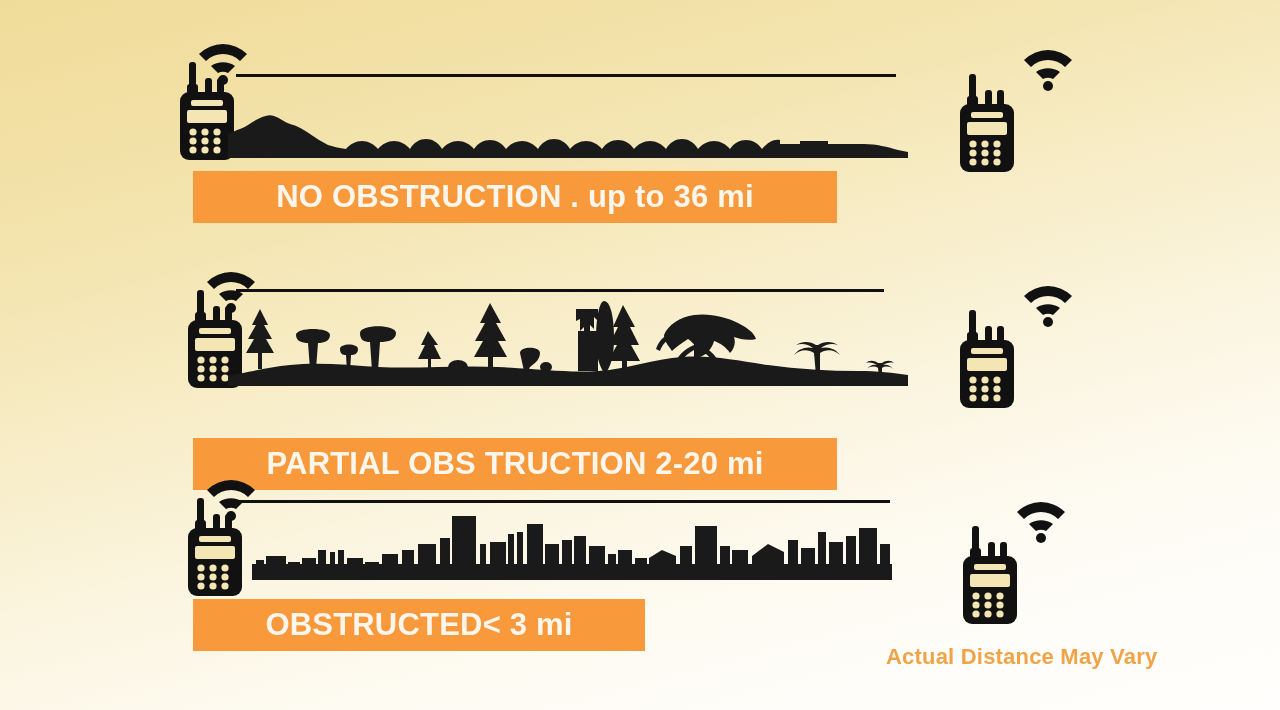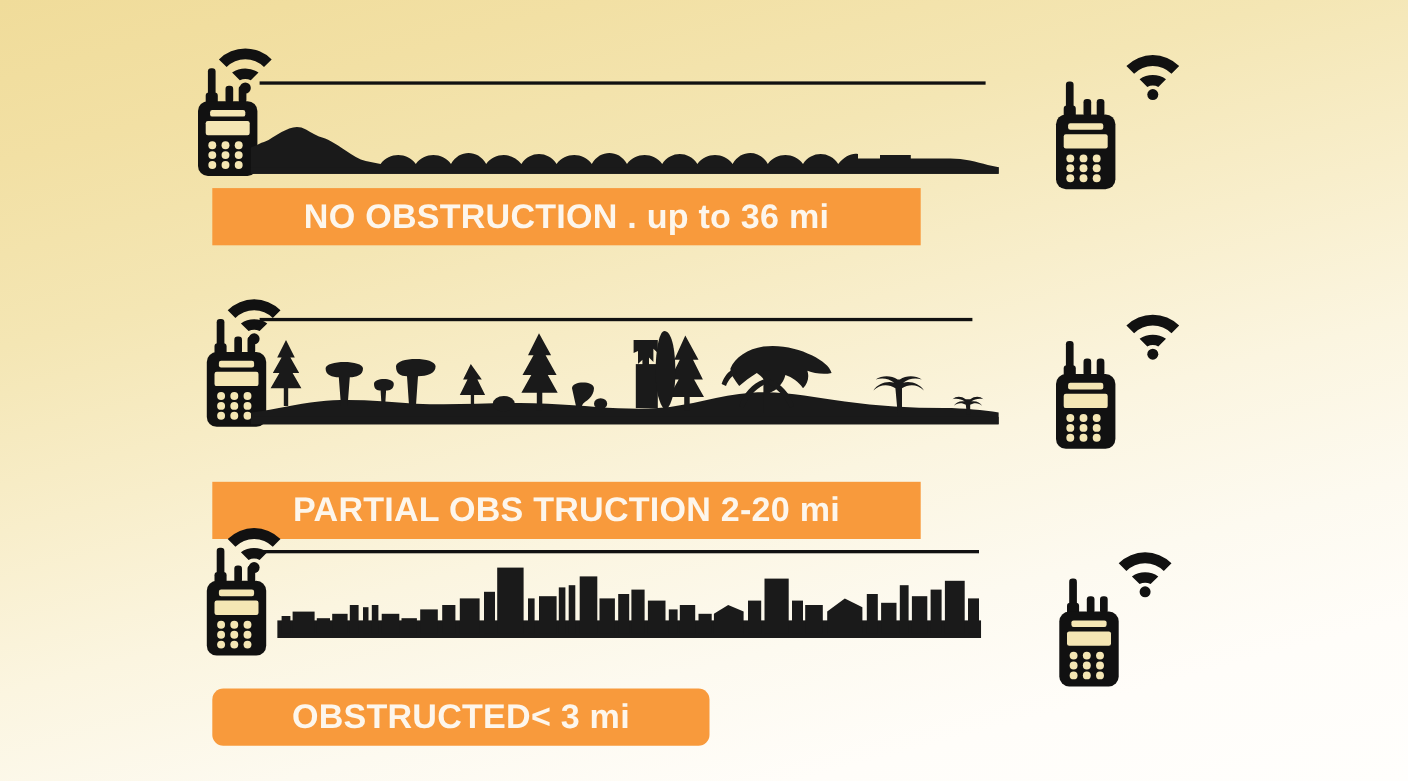--- a/index.html
+++ b/index.html
@@ -445,19 +445,20 @@
           <circle cx="28" cy="115" r="3.6"></circle>
             <circle cx="40" cy="115" r="3.6"></circle>
             <circle cx="52" cy="115" r="3.6"></circle>
           <circle cx="28" cy="124" r="3.6"></circle>
             <circle cx="40" cy="124" r="3.6"></circle>
             <circle cx="52" cy="124" r="3.6"></circle>
         </g>
       </svg>
     </div>
 
-    <div class="banner banner-3" style="top:176px;border-radius:10px;">
+    <div class="banner banner-3" style="top:149px;">
       <span class="banner-text">OBSTRUCTED&lt; 3 mi</span>
     </div>
   </div>
 
+  <div class="footnote">Actual Distance May Vary</div>
 
 </div>
 
 </body></html>

